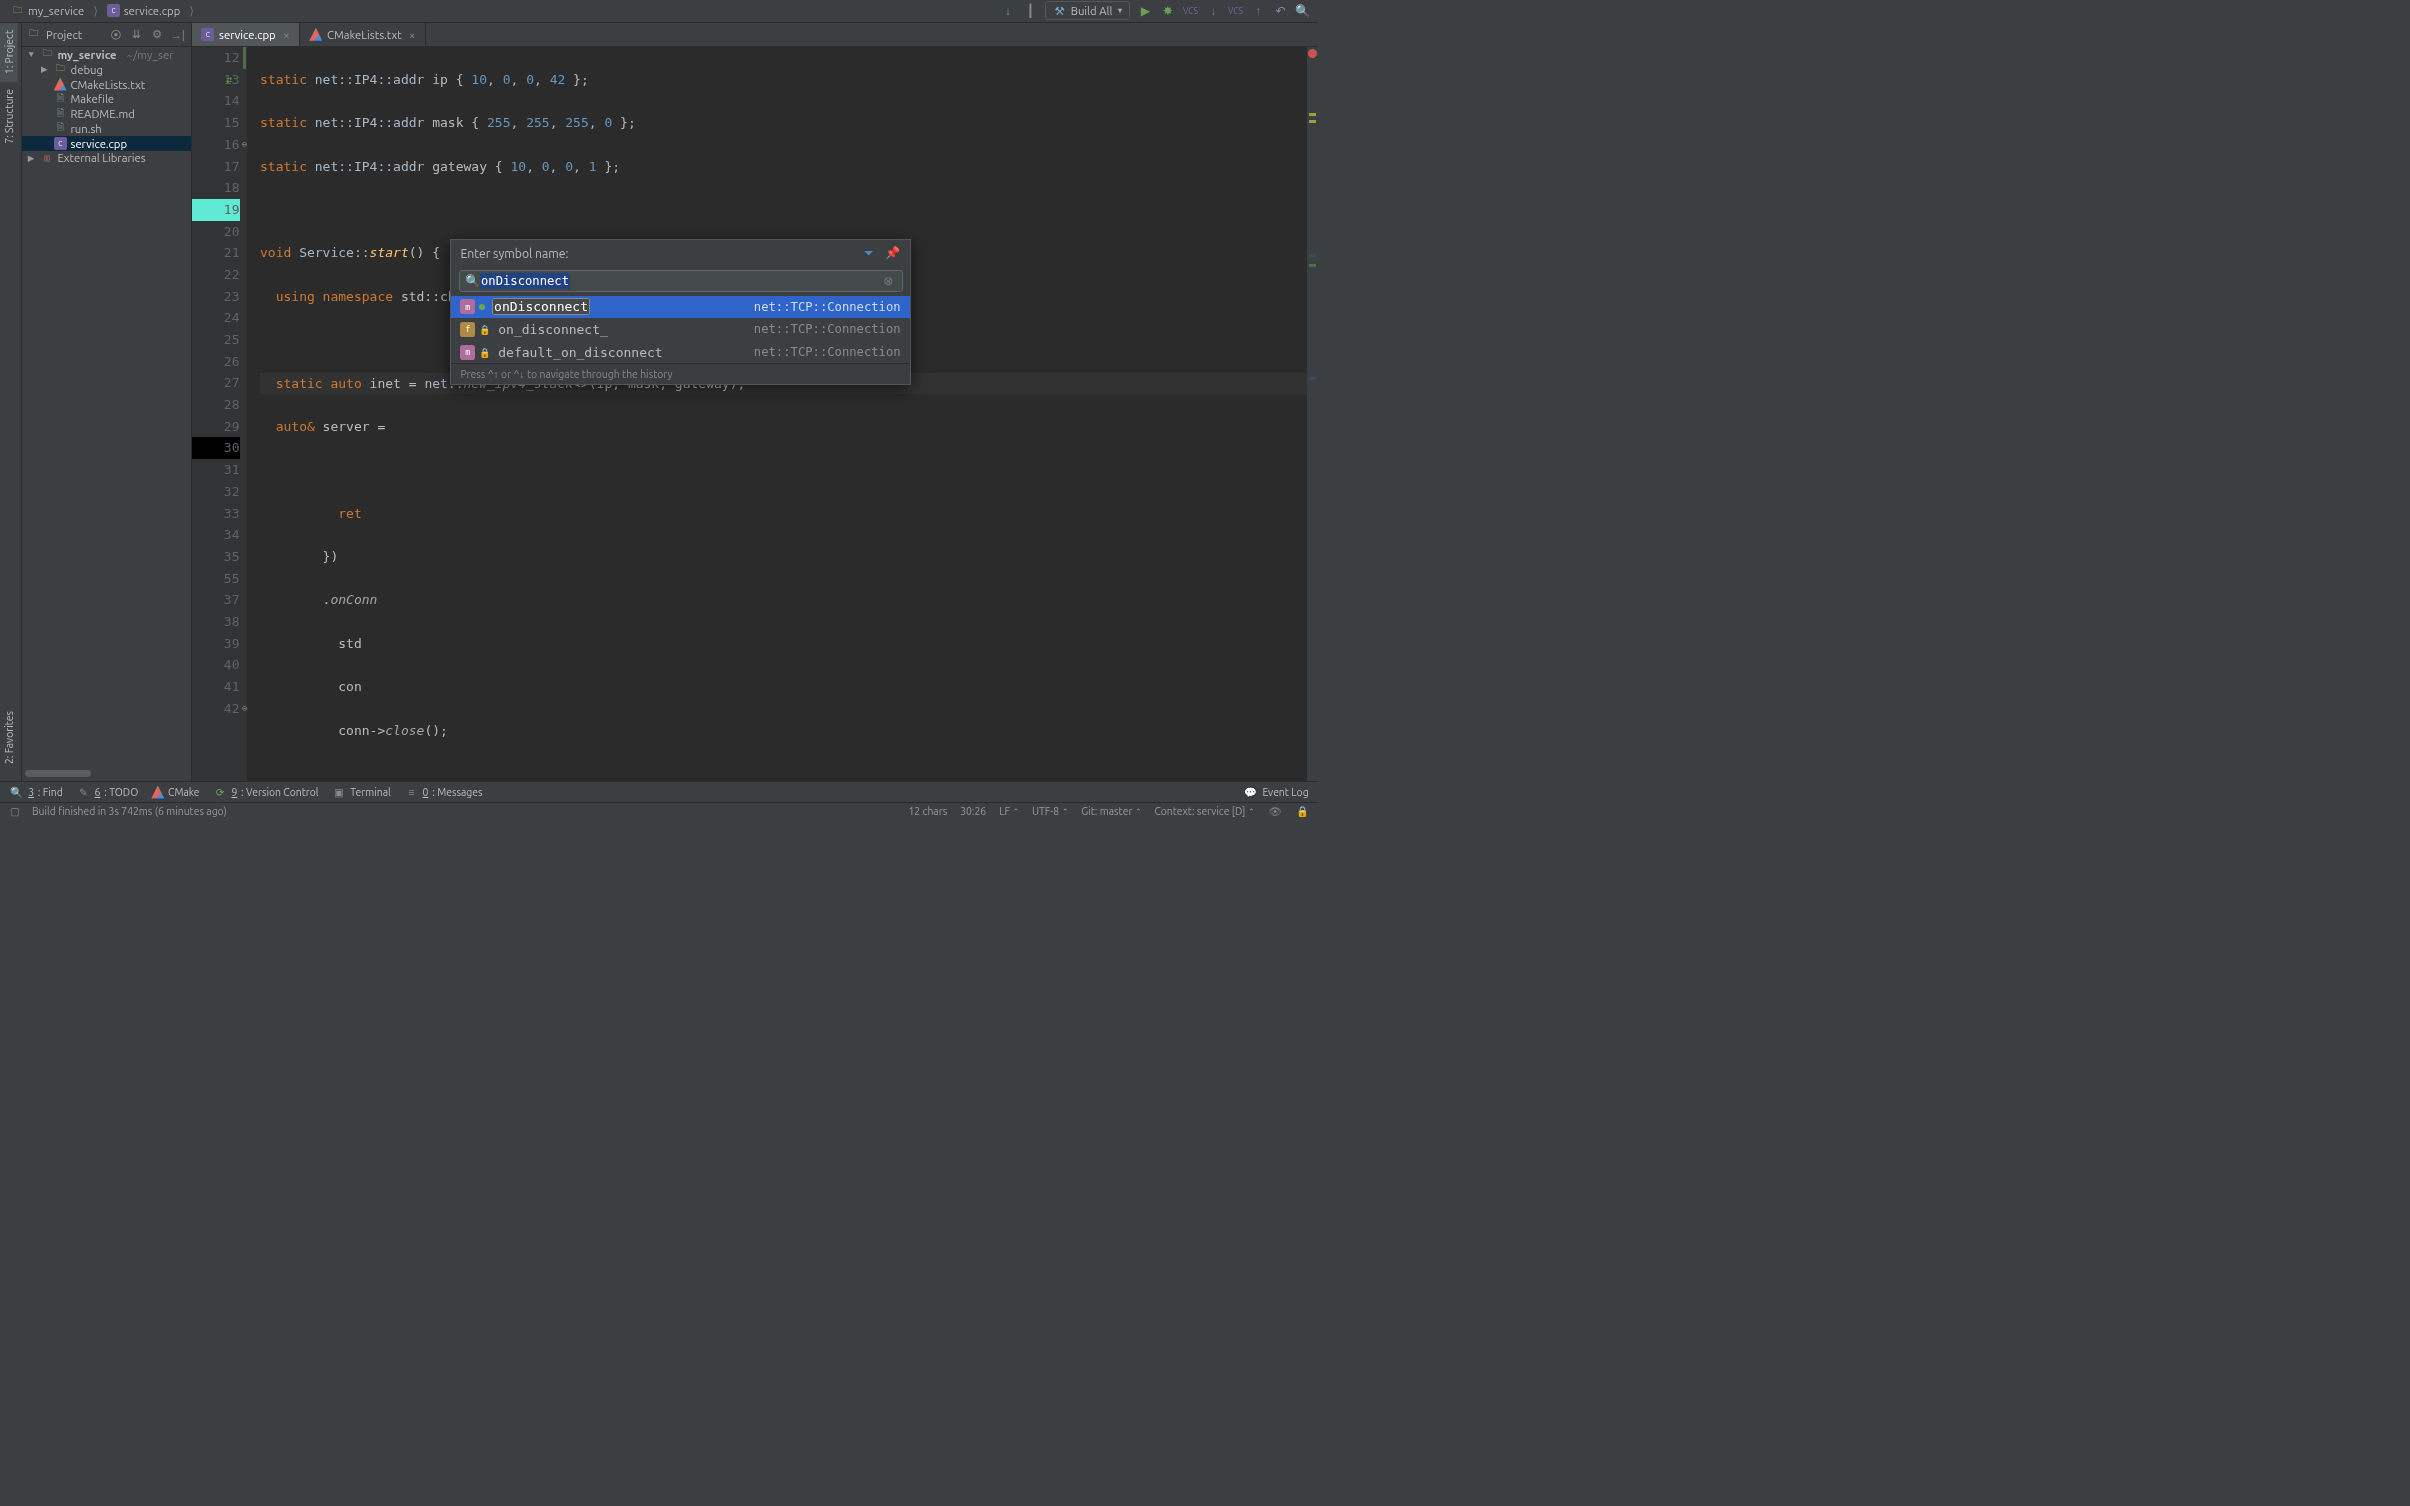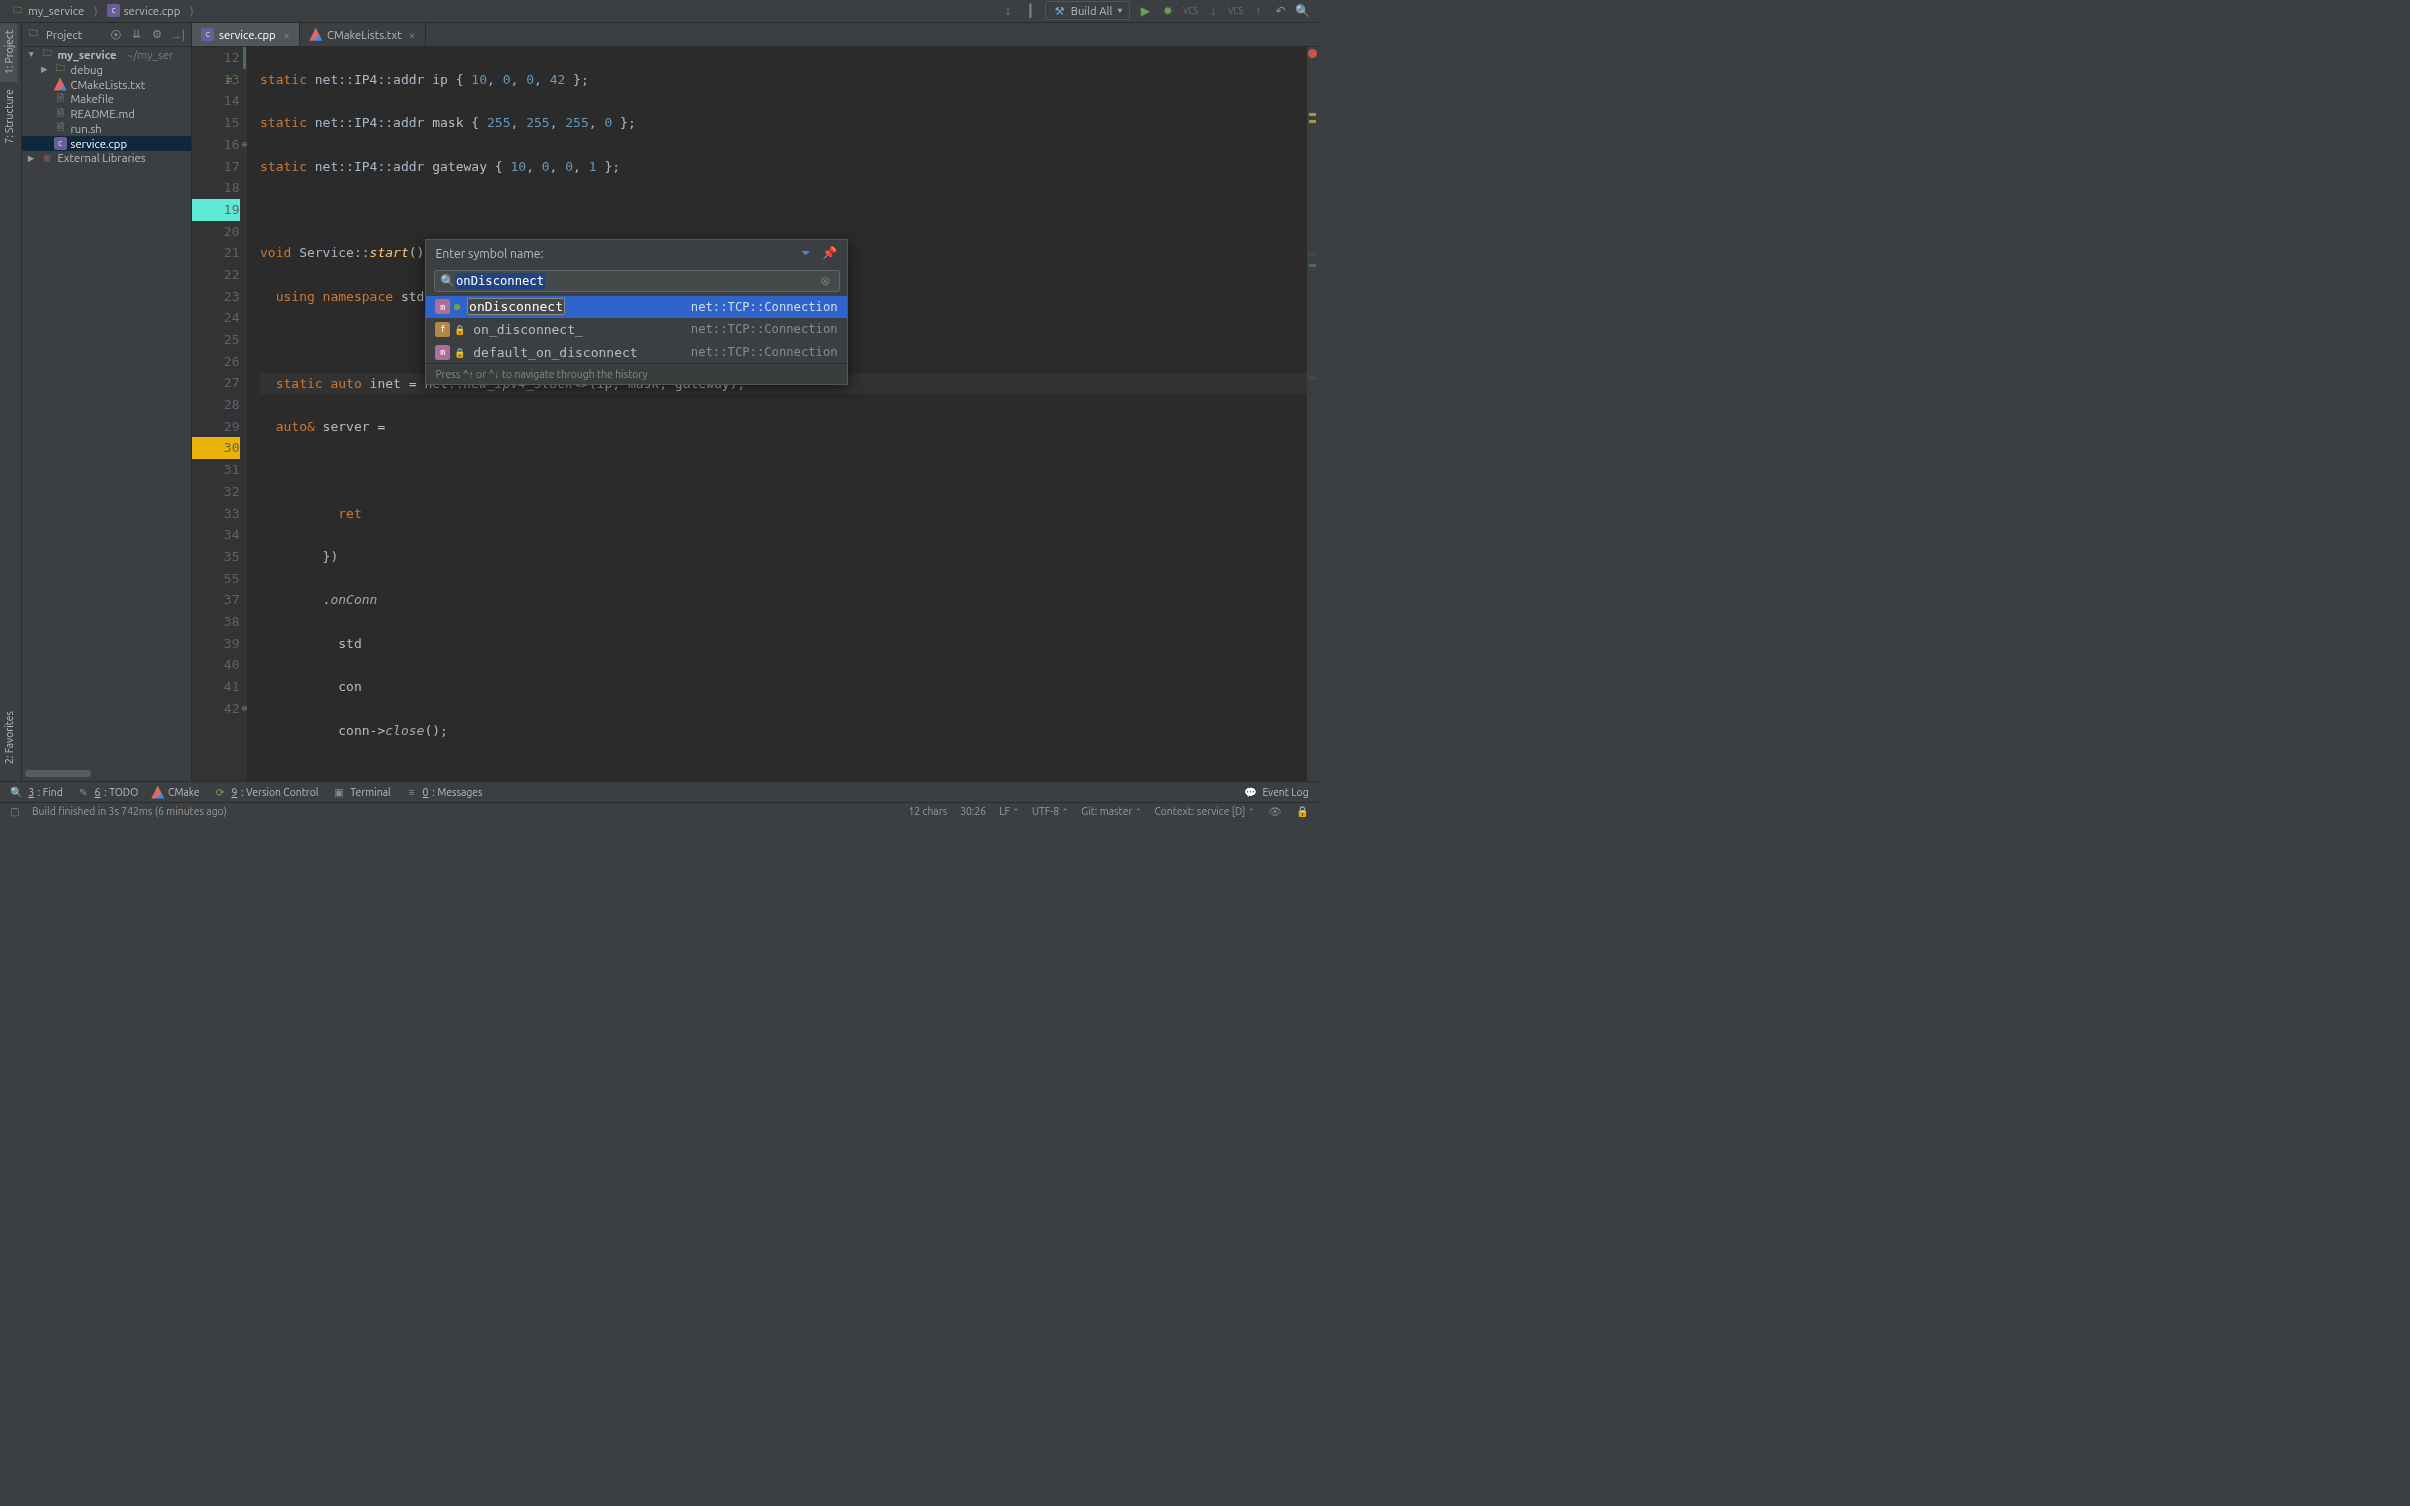--- a/index.html
+++ b/index.html
@@ -213,22 +213,22 @@
 .scroll-error { position:absolute; right:0.9px; top:1.9px; width:9.4px; height:9.4px; background:#c75450; border-radius:50%; }
 .scroll-mark { position:absolute; right:1.9px; width:7.5px; height:2.8px; }
 .mark-y { background:#a09c3b; }
 .mark-b { background:#344b67; }
 .mark-g { background:#4e6e4b; }
 
 
 .symbol-popup {
   position: absolute;
   top: 239px;
-  left: 425px;
-  width: 423px;
+  left: 450px;
+  width: 461px;
   background: #3c3f41;
   border: 0.9px solid #555;
   box-shadow: 0 3.8px 15px rgba(0,0,0,0.6);
   z-index: 100;
 }
 .popup-head {
   padding: 5.6px 9.4px;
   display: flex;
   align-items: center;
   font-size: 12.2px;
@@ -445,21 +445,21 @@
       <div class="ln">20</div>
       <div class="ln">21</div>
       <div class="ln">22</div>
       <div class="ln">23</div>
       <div class="ln">24</div>
       <div class="ln">25</div>
       <div class="ln">26</div>
       <div class="ln">27</div>
       <div class="ln">28</div>
       <div class="ln">29</div>
-      <div class="ln" style="background:#eab308;">30</div>
+      <div class="ln" style="background:#000000;">30</div>
       <div class="ln">31</div>
       <div class="ln">32</div>
       <div class="ln">33</div>
       <div class="ln">34</div>
       <div class="ln">35</div>
       <div class="ln">55</div>
       <div class="ln">37</div>
       <div class="ln">38</div>
       <div class="ln">39</div>
       <div class="ln">40</div>

